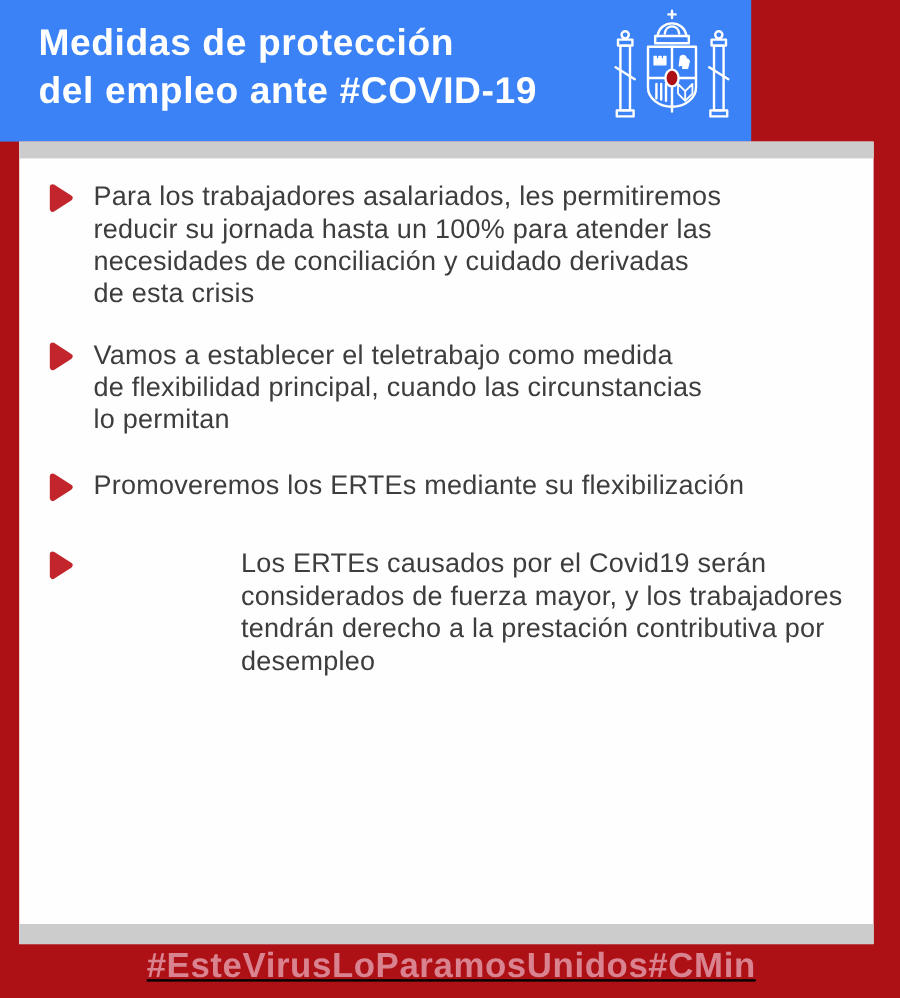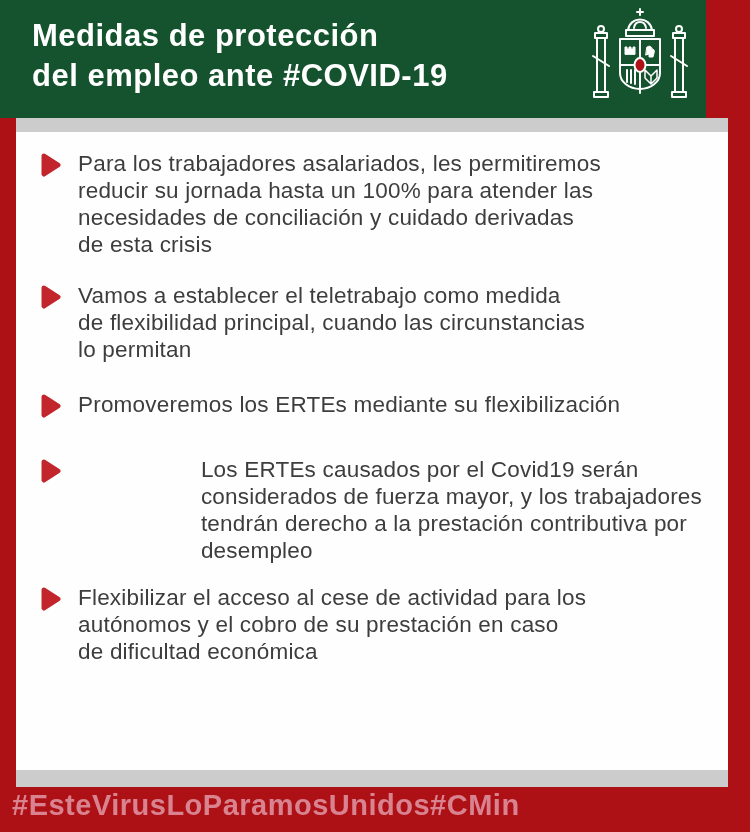--- a/index.html
+++ b/index.html
@@ -2,21 +2,21 @@
 <html><head>
 <meta charset="utf-8">
 <style>
   html,body{margin:0;padding:0;}
   body{
     width:750px;height:832px;position:relative;overflow:hidden;
     background:#ad1116;
     font-family:"Liberation Sans", sans-serif;
   }
   
-  .header{position:absolute;left:0;top:0;width:706px;height:118px;background:#14532d;}
+  .header{position:absolute;left:0;top:0;width:626px;height:118px;background:#3b82f6;}
   .title{
     position:absolute;left:32px;top:16px;
     color:#ffffff;font-weight:bold;font-size:31px;line-height:40px;
     letter-spacing:.5px;
   }
   .emblem{position:absolute;right:16px;top:6px;width:100px;height:104px;}
   
   .card{
     position:absolute;left:16px;top:118px;width:712px;height:669px;
     background:#fefefe;
@@ -32,22 +32,22 @@
   }
   .item:nth-child(1){margin-bottom:24px;}
   .item:nth-child(2){margin-bottom:28px;}
   .item:nth-child(3){margin-bottom:37px;}
   .item:nth-child(4){margin-bottom:20px;justify-content:space-between;}
   .item:nth-child(5){margin-bottom:26px;}
   .item:nth-child(6){margin-bottom:0;}
   
   .footer{
     position:absolute;left:0;bottom:0;width:750px;height:45px;background:#ad1116;
-    display:flex;align-items:center;justify-content:flex-start;
-    box-sizing:border-box;padding:4px 10px 12px 12px;
+    display:flex;align-items:center;justify-content:center;
+    box-sizing:border-box;padding:4px 10px 12px 12px;text-decoration:underline;
   }
   .hashtag{color:#d8838f;font-weight:bold;font-size:29px;letter-spacing:.5px;}
 </style>
 </head>
 <body>
 
 <div class="header">
   <div class="title">
     <div>Medidas de protección</div>
     <div>del empleo ante #COVID-19</div>
@@ -132,30 +132,20 @@
             <path d="M4 4 L18 13 L4 22 Z" fill="#c2262c" stroke="#c2262c" stroke-width="5" stroke-linejoin="round"></path>
           </svg>
       </span>
       <p class="txt">Los ERTEs causados por el Covid19 serán
 considerados de fuerza mayor, y los trabajadores
 tendrán derecho a la prestación contributiva por
 desempleo</p>
     </div>
 
 
-    <div class="item">
-      <span class="bullet">
-        <svg width="22" height="26" viewBox="0 0 22 26">
-            <path d="M4 4 L18 13 L4 22 Z" fill="#c2262c" stroke="#c2262c" stroke-width="5" stroke-linejoin="round"></path>
-          </svg>
-      </span>
-      <p class="txt">Flexibilizar el acceso al cese de actividad para los
-autónomos y el cobro de su prestación en caso
-de dificultad económica</p>
-    </div>
 
   </div>
   <div class="strip-bottom"></div>
 </div>
 
 <div class="footer">
   <span class="hashtag">#EsteVirusLoParamosUnidos</span>
   <span class="hashtag">#CMin</span>
 </div>
 

